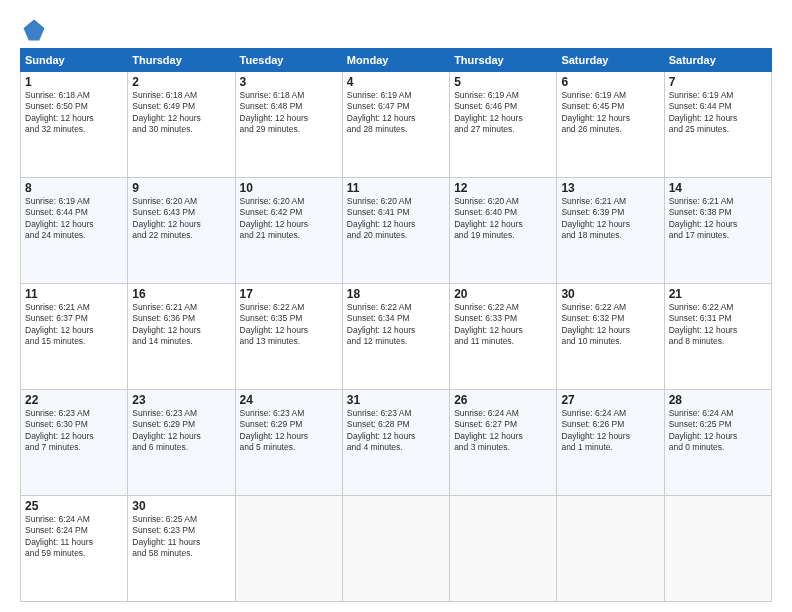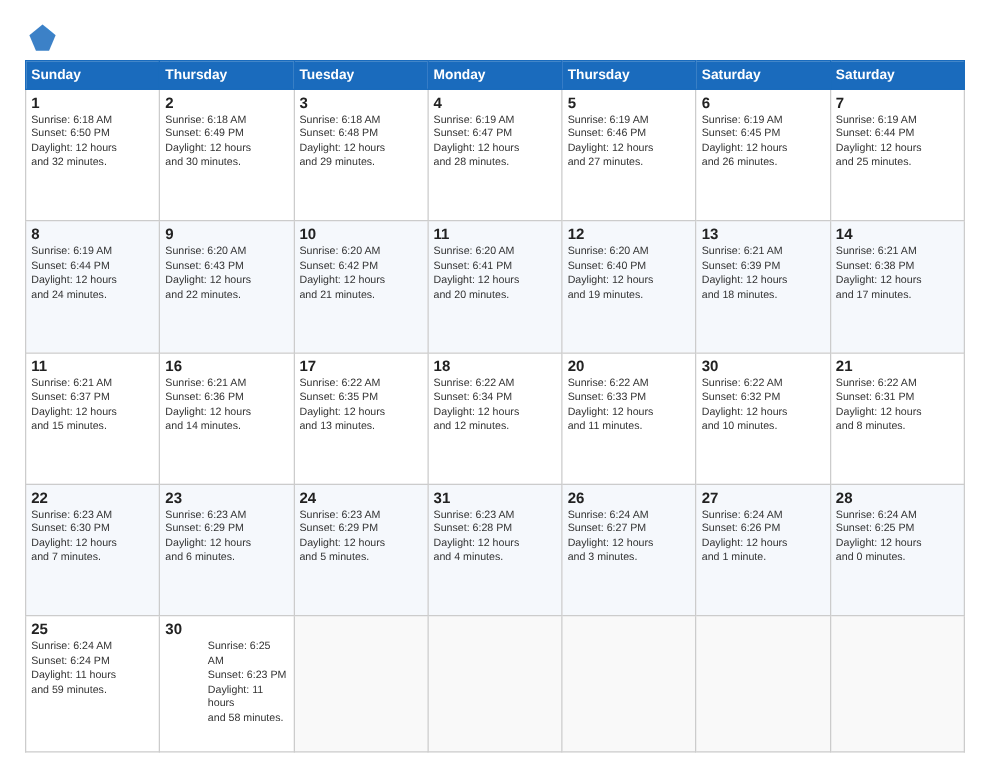--- a/index.html
+++ b/index.html
@@ -345,21 +345,21 @@
         <tr>
           <td>
             <span class="day-num">25</span>
             <div class="day-info" style="white-space: pre-line;">Sunrise: 6:24 AM
 Sunset: 6:24 PM
 Daylight: 11 hours
 and 59 minutes.</div>
           </td>
           <td>
             <span class="day-num">30</span>
-            <div class="day-info" style="white-space: pre-line; margin-left: 34px;">Sunrise: 6:25 AM
+            <div class="day-info" style="white-space: pre-line;">Sunrise: 6:25 AM
 Sunset: 6:23 PM
 Daylight: 11 hours
 and 58 minutes.</div>
           </td>
           <td class="empty"></td>
           <td class="empty"></td>
           <td class="empty"></td>
           <td class="empty"></td>
           <td class="empty"></td>
         </tr>

